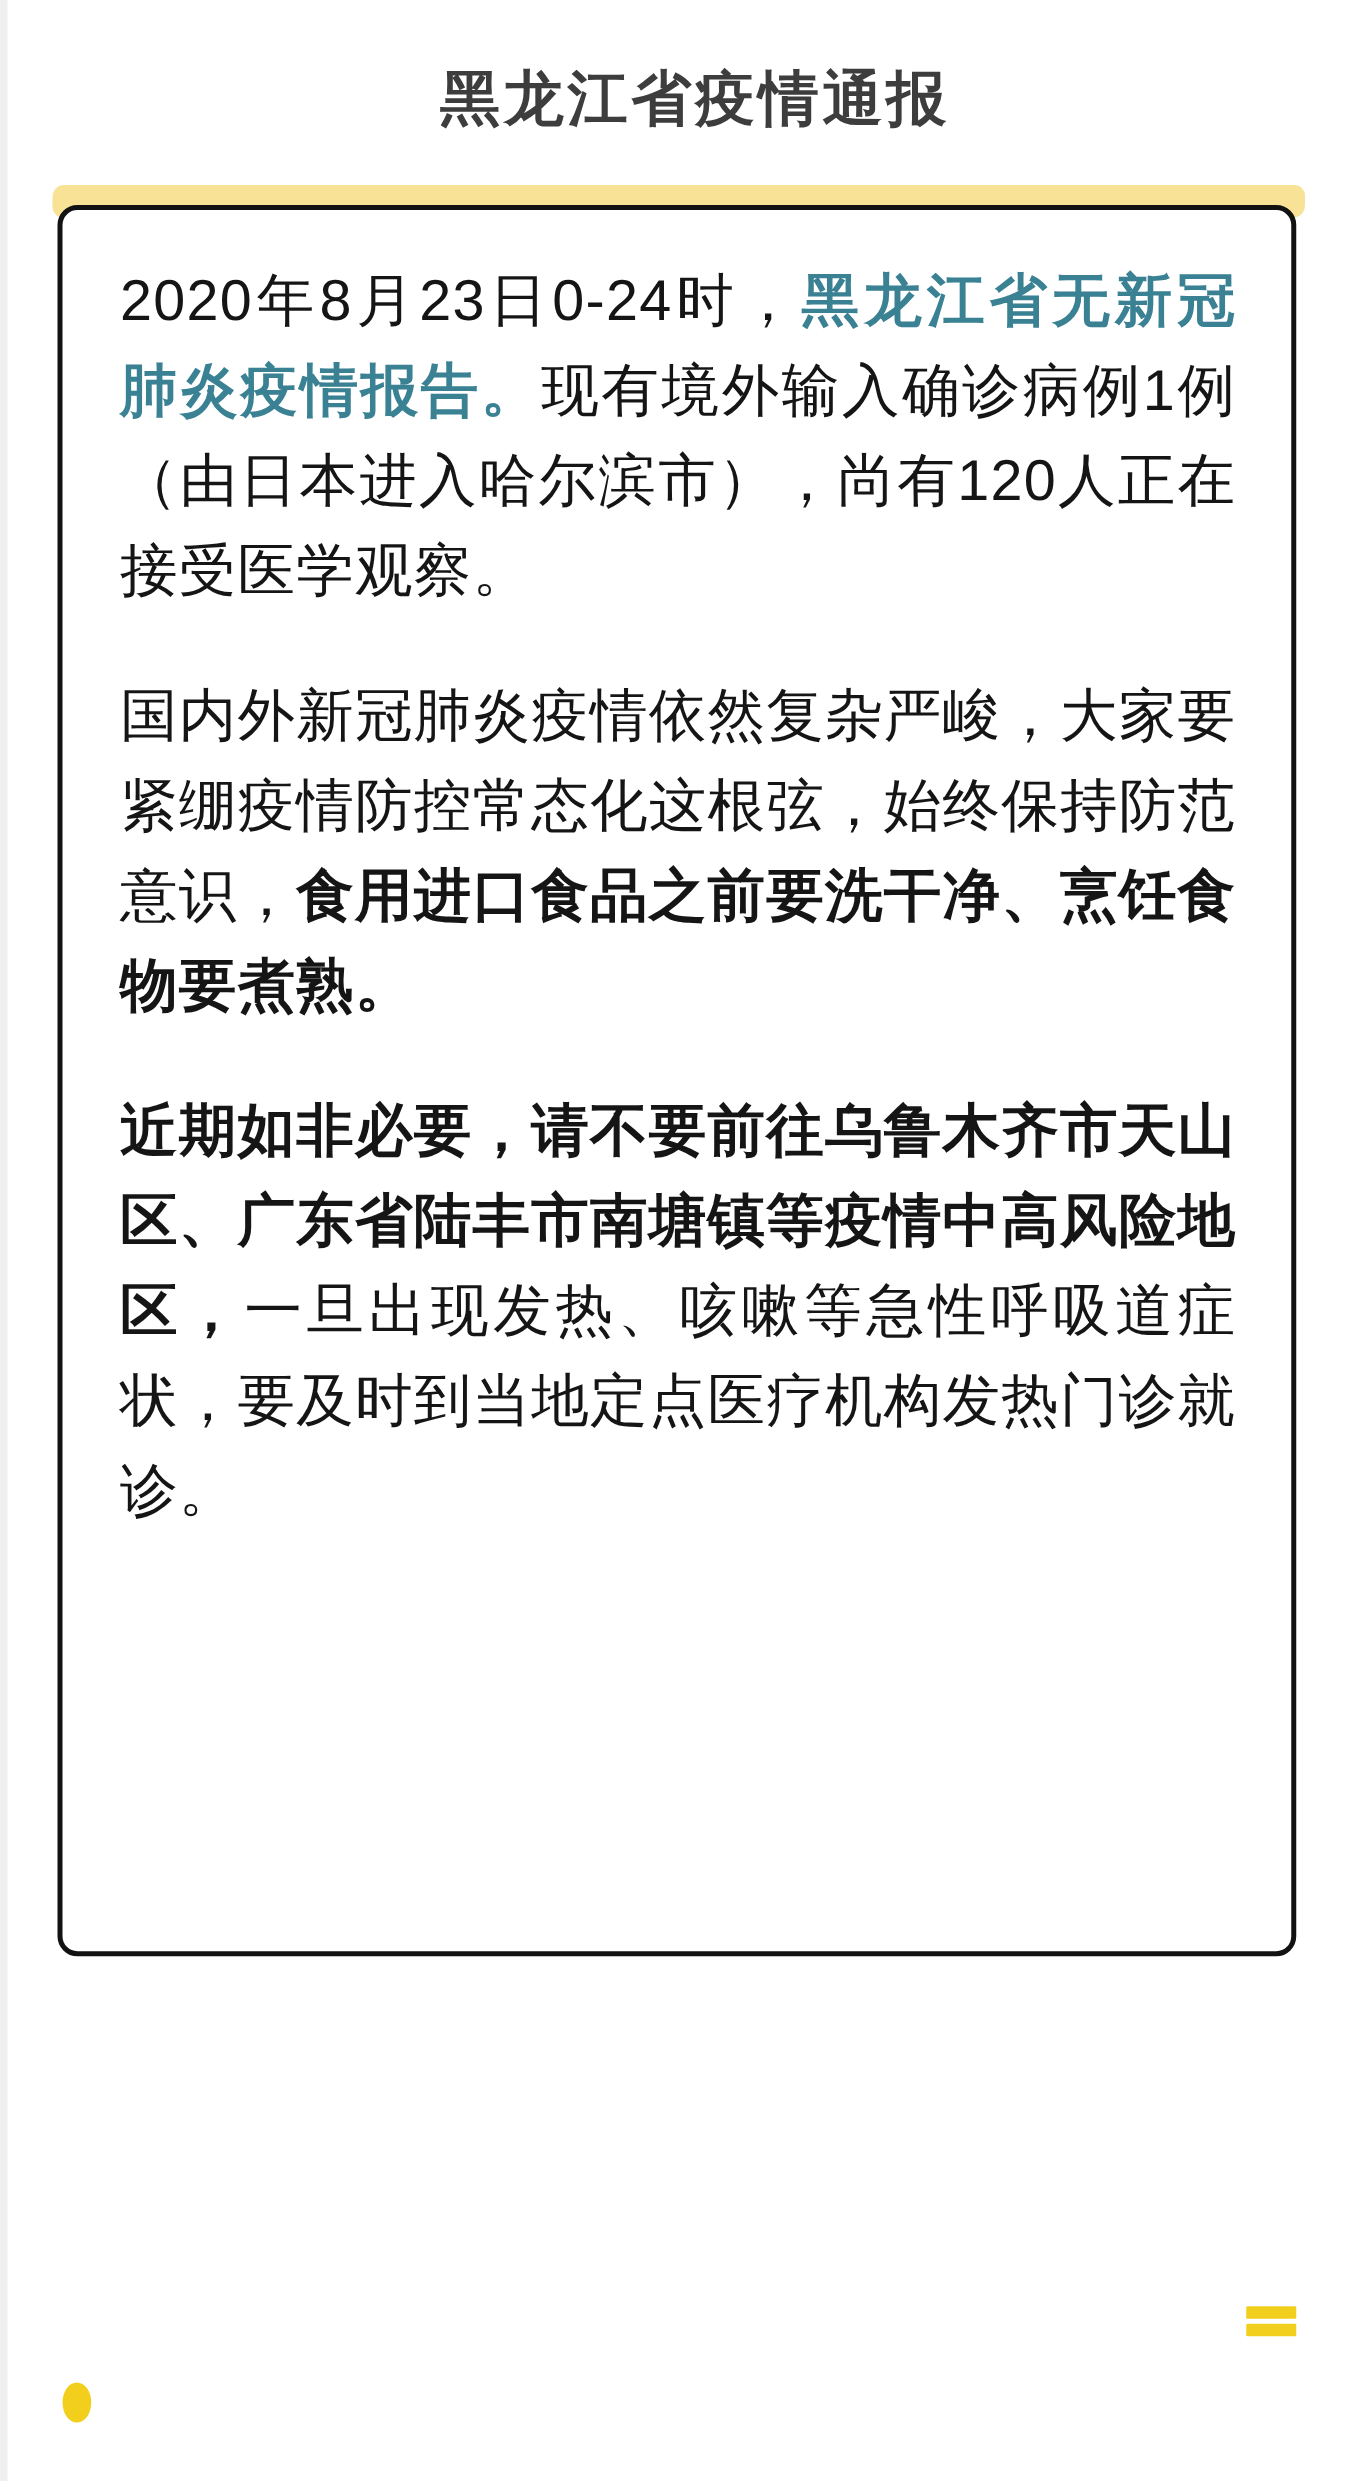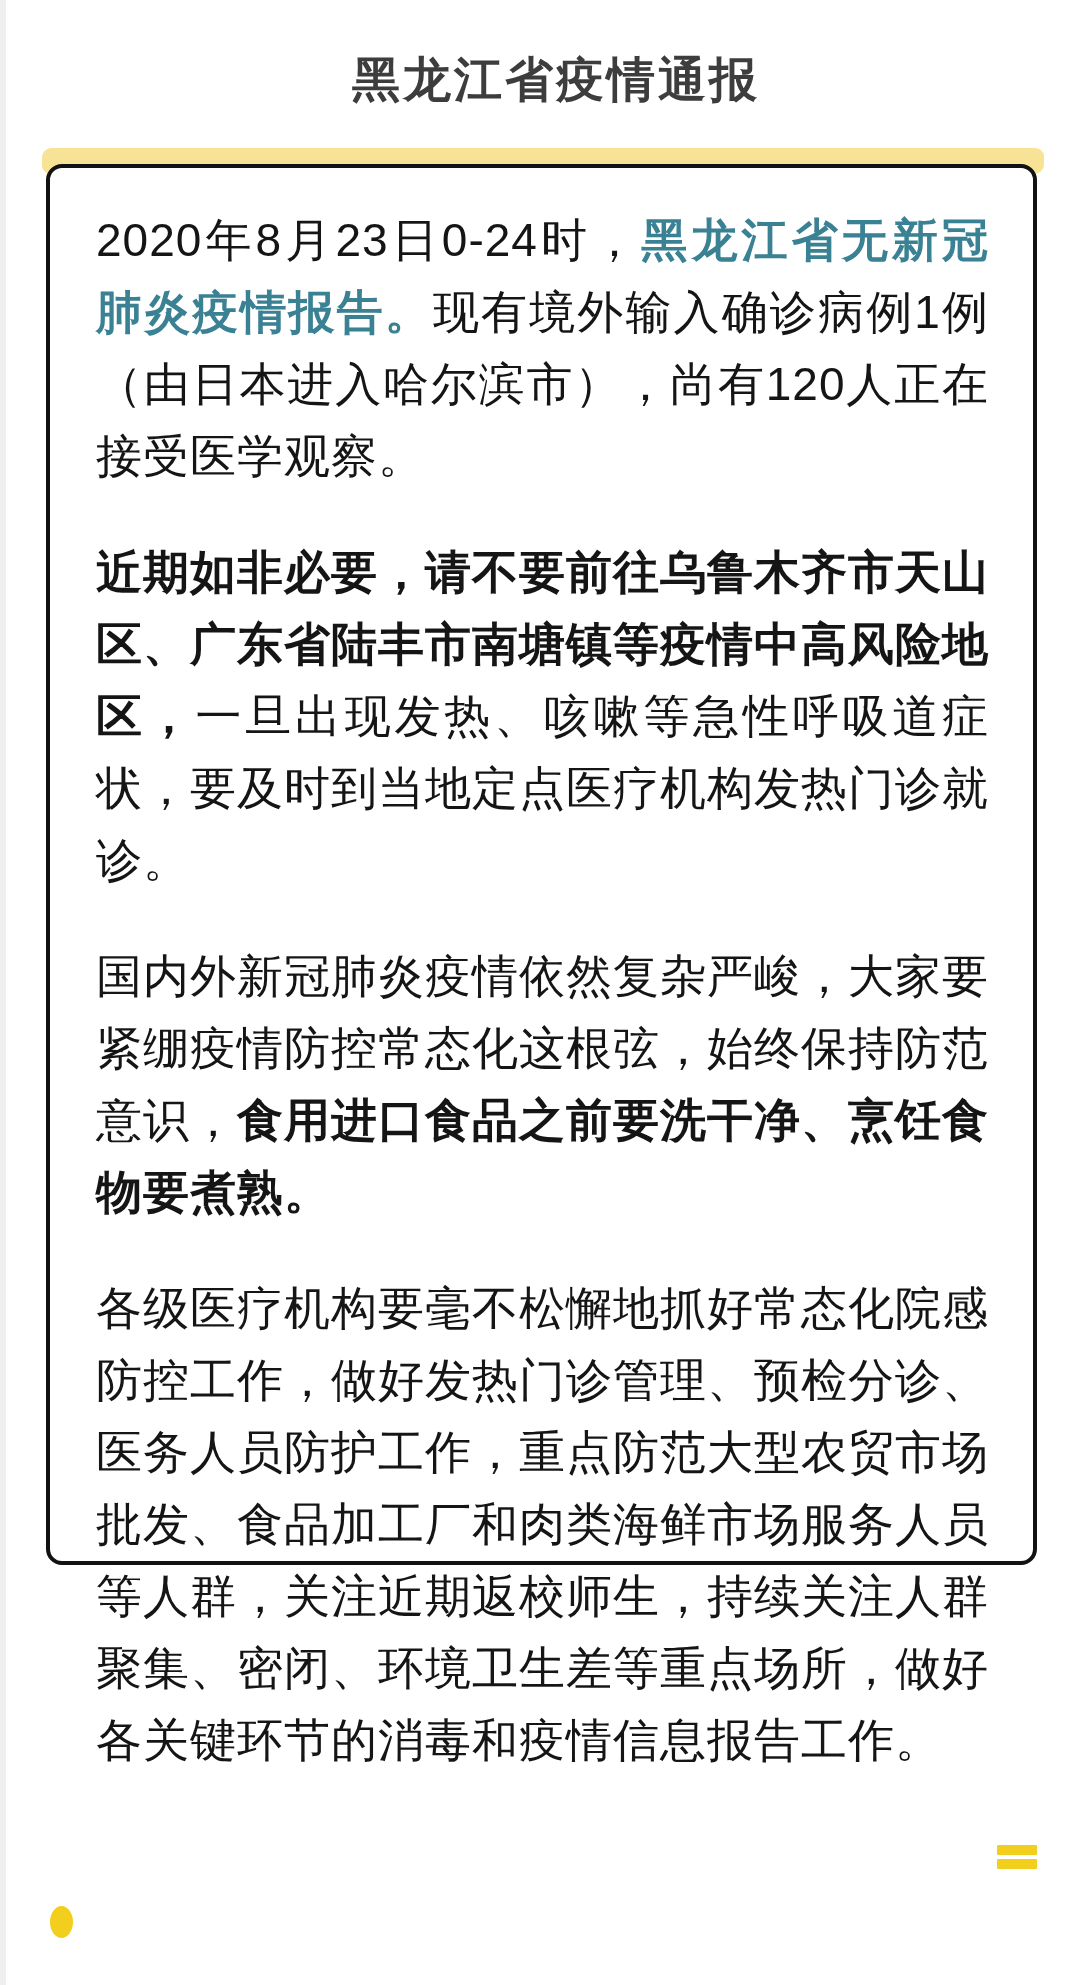--- a/index.html
+++ b/index.html
@@ -88,23 +88,22 @@
 
 <div class="left-edge"></div>
 
 <h1 class="page-title">黑龙江省疫情通报</h1>
 
 <div class="highlight-bar"></div>
 
 <div class="notice-card">
   <div class="card-body" id="paragraphs">
       <p><span class="seg-normal">2020年8月23日0-24时，</span><span class="seg-teal-bold">黑龙江省无新冠肺炎疫情报告。</span><span class="seg-normal">现有境外输入确诊病例1例（由日本进入哈尔滨市），尚有120人正在接受医学观察。</span></p>
+      <p><span class="seg-normal">国内外新冠肺炎疫情依然复杂严峻，大家要紧绷疫情防控常态化这根弦，始终保持防范意识，</span><span class="seg-bold">食用进口食品之前要洗干净、烹饪食物要煮熟。</span></p>
       <p><span class="seg-bold">近期如非必要，请不要前往乌鲁木齐市天山区、广东省陆丰市南塘镇等疫情中高风险地区，</span><span class="seg-normal">一旦出现发热、咳嗽等急性呼吸道症状，要及时到当地定点医疗机构发热门诊就诊。</span></p>
-      <p><span class="seg-normal">国内外新冠肺炎疫情依然复杂严峻，大家要紧绷疫情防控常态化这根弦，始终保持防范意识，</span><span class="seg-bold">食用进口食品之前要洗干净、烹饪食物要煮熟。</span></p>
-      <p><span class="seg-normal">各级医疗机构要毫不松懈地抓好常态化院感防控工作，做好发热门诊管理、预检分诊、医务人员防护工作，重点防范大型农贸市场批发、食品加工厂和肉类海鲜市场服务人员等人群，关注近期返校师生，持续关注人群聚集、密闭、环境卫生差等重点场所，做好各关键环节的消毒和疫情信息报告工作。</span></p>
     </div>
 </div>
 
 <div class="equals-mark">
   <span></span>
   <span></span>
 </div>
 
 <div class="yellow-dot"></div>
 

